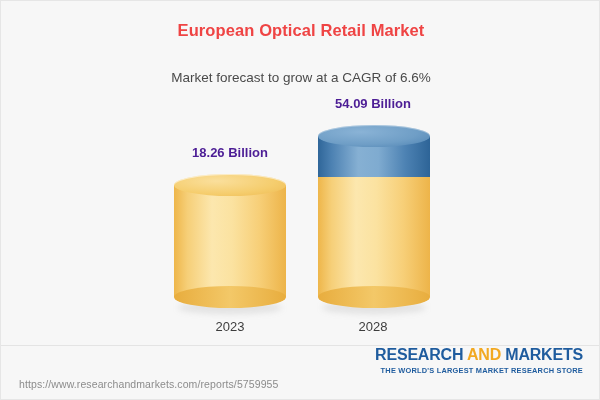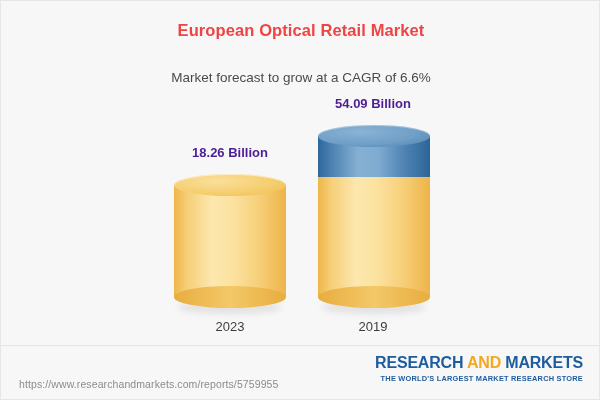--- a/index.html
+++ b/index.html
@@ -138,21 +138,21 @@
   }
   #source-url {
     position: absolute;
     left: 18px; top: 32px;
     font-size: 10.5px;
     color: #8c8c8c;
     letter-spacing: 0.1px;
   }
   #brand-logo {
     position: absolute;
-    right: 18px; top: 8px;
+    right: 18px; top: 0;
     text-align: right;
   }
   #brand-wordmark {
     font-size: 16px;
     font-weight: bold;
     letter-spacing: -0.2px;
     line-height: 1.1;
     white-space: nowrap;
   }
   .brand-blue { color: #1f5c9e; }
@@ -200,21 +200,21 @@
       <div class="cyl fill-blue" style="left:317px; top:46px; width:112px; height:63px;">
         <div class="cyl-body" style="top:11px; bottom:0;"></div>
         <div class="cyl-top" style="top:0; width:112px; height:22px;"></div>
       </div>
 
       <div class="cyl fill-yellow" style="left:317px; top:98px; width:112px; height:131px;">
         <div class="cyl-body" style="top:0; bottom:11px;"></div>
         <div class="cyl-bottom" style="bottom:0; width:112px; height:22px;"></div>
       </div>
 
-      <div class="cat-label" style="left:272px; top:240px;">2019</div>
+      <div class="cat-label" style="left:272px; top:240px;">2028</div>
     </div>
 
   </div>
 
   <div id="footer">
     <div id="source-url">https://www.researchandmarkets.com/reports/5759955</div>
 
     <div id="brand-logo">
       <div id="brand-wordmark">
         <span class="brand-blue">RESEARCH</span><span> </span><span class="brand-gold">AND</span><span> </span><span class="brand-blue">MARKETS</span>

